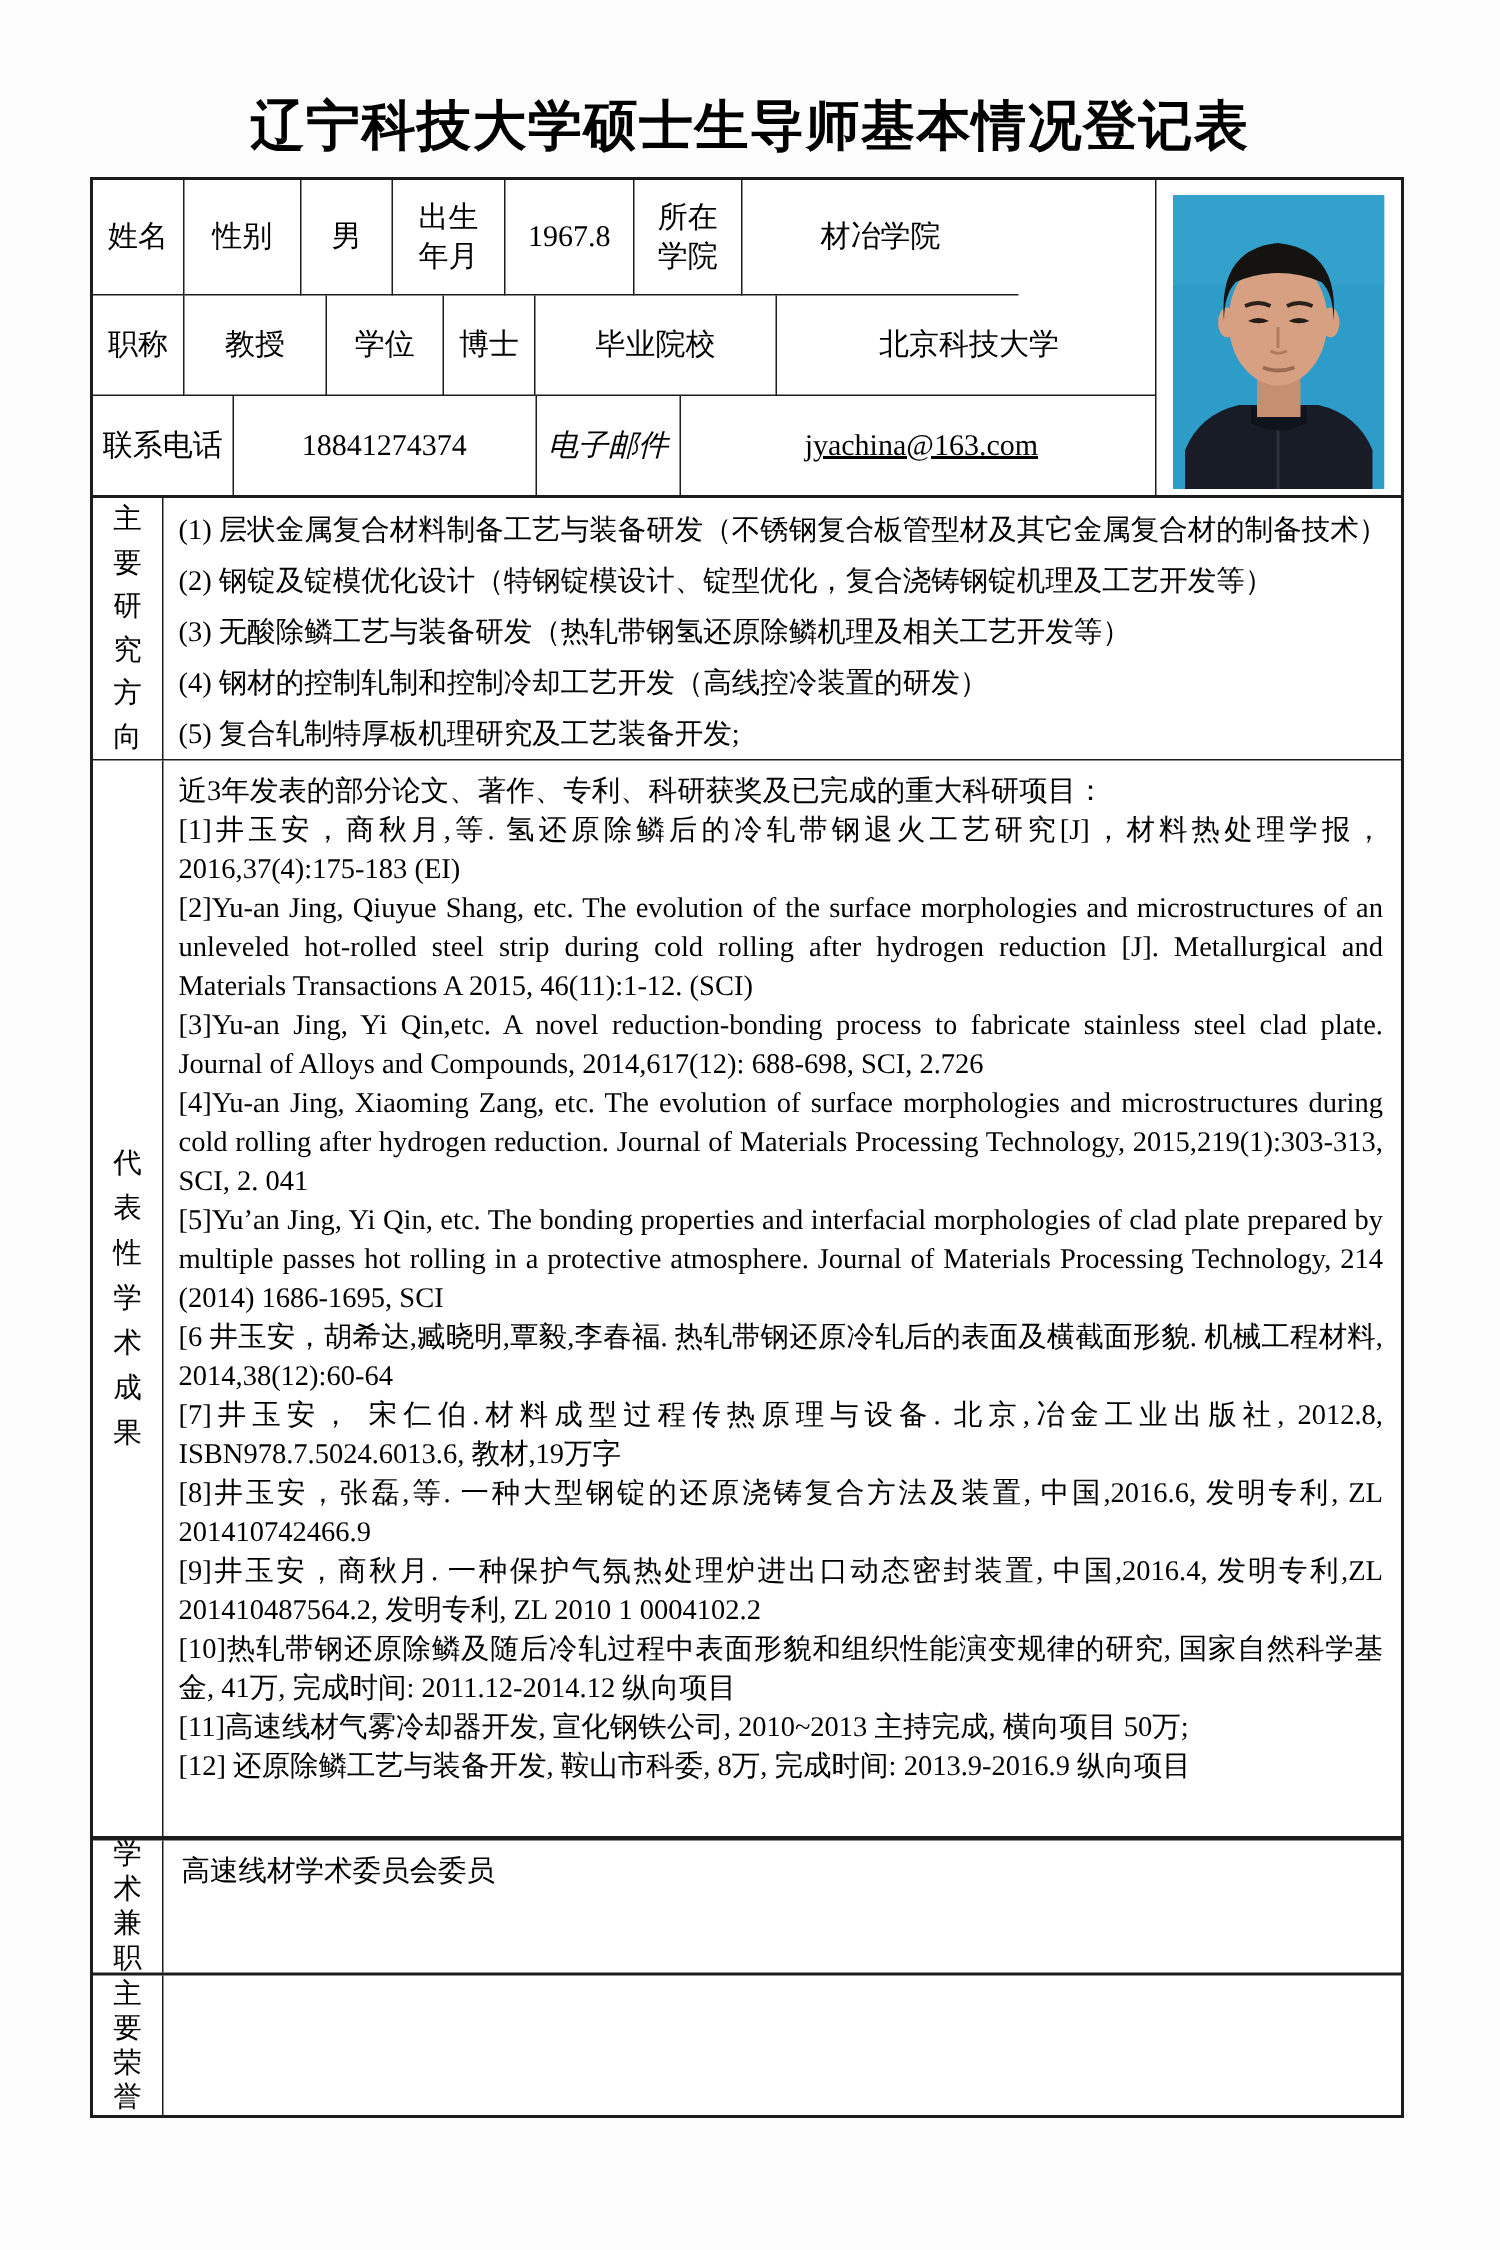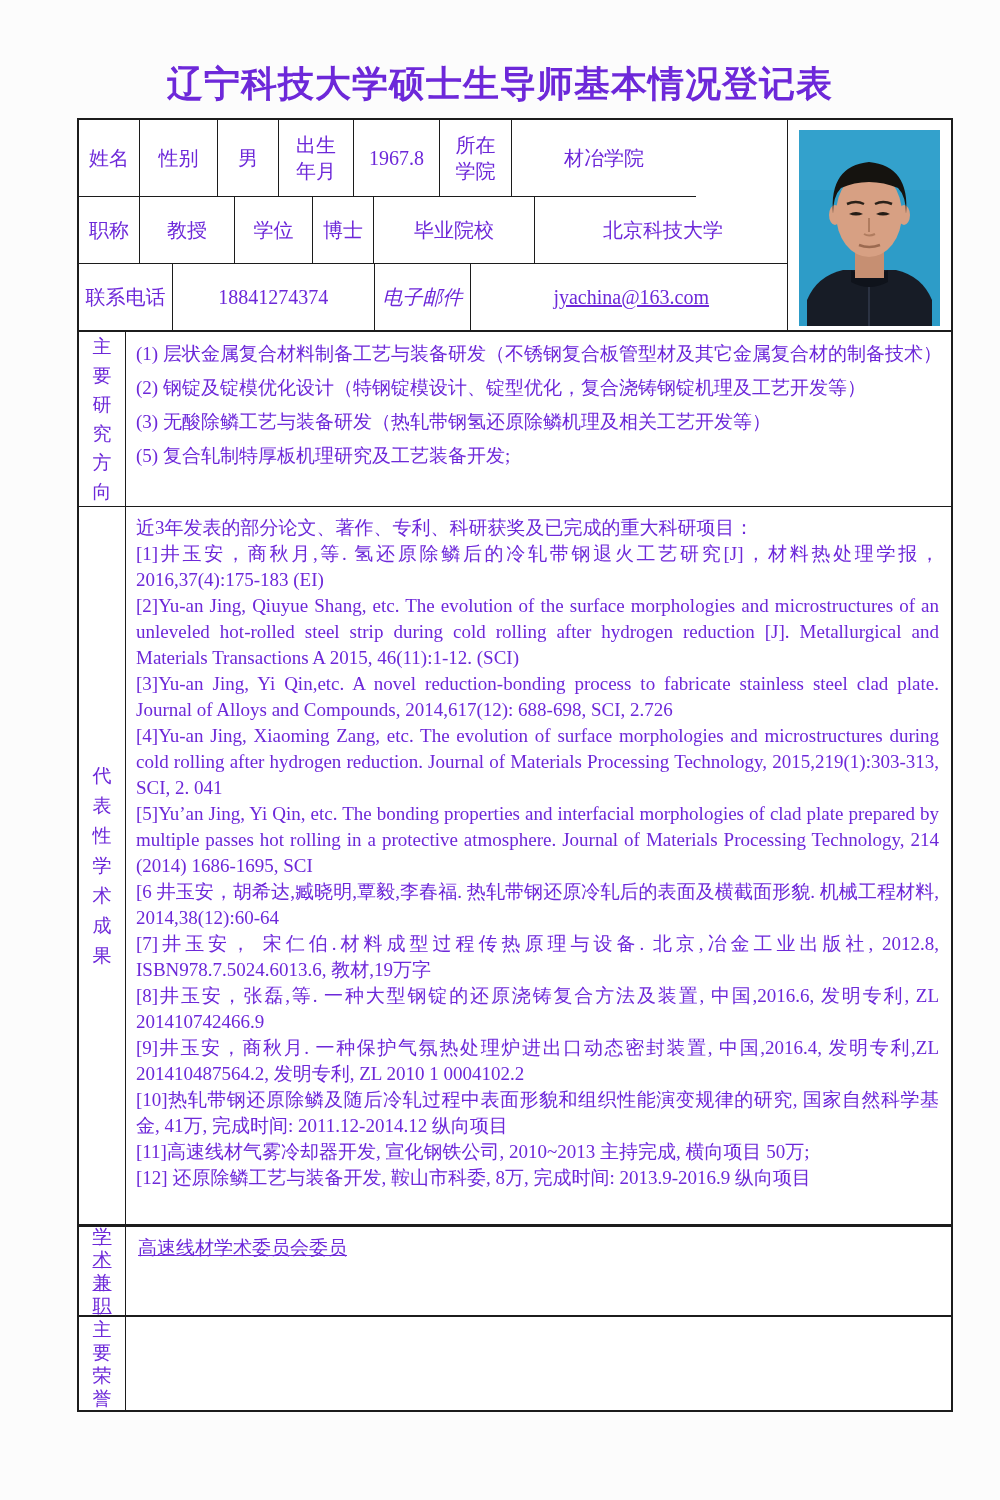--- a/index.html
+++ b/index.html
@@ -1,25 +1,25 @@
 <!DOCTYPE html>
 <html><head>
 <meta charset="utf-8">
 <style>
   * { margin:0; padding:0; box-sizing:border-box; }
   body { background:#e9e9e9; font-family:"Liberation Serif","DejaVu Serif",serif; }
   .page {
     position:relative; width:1000px; height:1500px; margin:0 auto;
-    background:#fcfcfc; color:#6d28d9; overflow:hidden;
+    background:#fcfcfc; color:#000000; overflow:hidden;
   }
   .doc-title {
     position:absolute; top:60px; left:0; width:100%;
     text-align:center; font-size:36px; font-weight:bold; letter-spacing:1px;
   }
-  .form { position:absolute; left:77px; top:118px; width:876px; border:2px solid #1c1c1c; background:#fff; }
+  .form { position:absolute; left:60px; top:118px; width:876px; border:2px solid #1c1c1c; background:#fff; }
 
   
   .topblock { position:relative; height:210px; }
   .leftrows { width:712px; }
   .trow { display:flex; }
   .trow-1 { height:77px; }
   .trow-2 { height:67px; }
   .trow-3 { height:66px; }
   .trow-1 .cell, .trow-2 .cell { border-bottom:1px solid #1c1c1c; }
   .cell {
@@ -39,21 +39,21 @@
     position:absolute; top:0; right:0; width:164px; height:210px;
     border-left:1px solid #1c1c1c; background:#fff;
     display:flex; align-items:flex-start; justify-content:center;
   }
   .photo-cell svg { margin-top:10px; display:block; }
 
   
   .section { display:flex; }
   .s-research { height:176px; border-top:2px solid #1c1c1c; }
   .s-achv     { height:718px; border-top:1px solid #1c1c1c; }
-  .s-pos      { height:91px;  border-top:3px solid #1c1c1c;text-decoration:underline; }
+  .s-pos      { height:91px;  border-top:3px solid #1c1c1c; }
   .s-honor    { height:95px;  border-top:2px solid #1c1c1c; }
   .vcell {
     width:47px; border-right:1px solid #1c1c1c; flex:0 0 47px;
     display:flex; align-items:center; justify-content:center;
   }
   .vlabel {
     width:22px; font-size:19px; word-break:break-all; text-align:center;
   }
   .lh29{ line-height:29px; } .lh30{ line-height:30px; } .lh23{ line-height:23px; }
   .scontent { flex:1; overflow:hidden; }
@@ -135,20 +135,21 @@
     </div>
 
     <div class="section s-research">
       <div class="vcell">
         <div class="vlabel lh29">主要研究方向</div>
       </div>
       <div class="scontent research-list">
         <p>(1) 层状金属复合材料制备工艺与装备研发（不锈钢复合板管型材及其它金属复合材的制备技术）</p>
         <p>(2) 钢锭及锭模优化设计（特钢锭模设计、锭型优化，复合浇铸钢锭机理及工艺开发等）</p>
         <p>(3) 无酸除鳞工艺与装备研发（热轧带钢氢还原除鳞机理及相关工艺开发等）</p>
+        <p>(4) 钢材的控制轧制和控制冷却工艺开发（高线控冷装置的研发）</p>
         <p>(5) 复合轧制特厚板机理研究及工艺装备开发;</p>
       </div>
     </div>
 
     <div class="section s-achv">
       <div class="vcell">
         <div class="vlabel lh30">代表性学术成果</div>
       </div>
       <div class="scontent achv-box">
         <p>近3年发表的部分论文、著作、专利、科研获奖及已完成的重大科研项目：</p>

